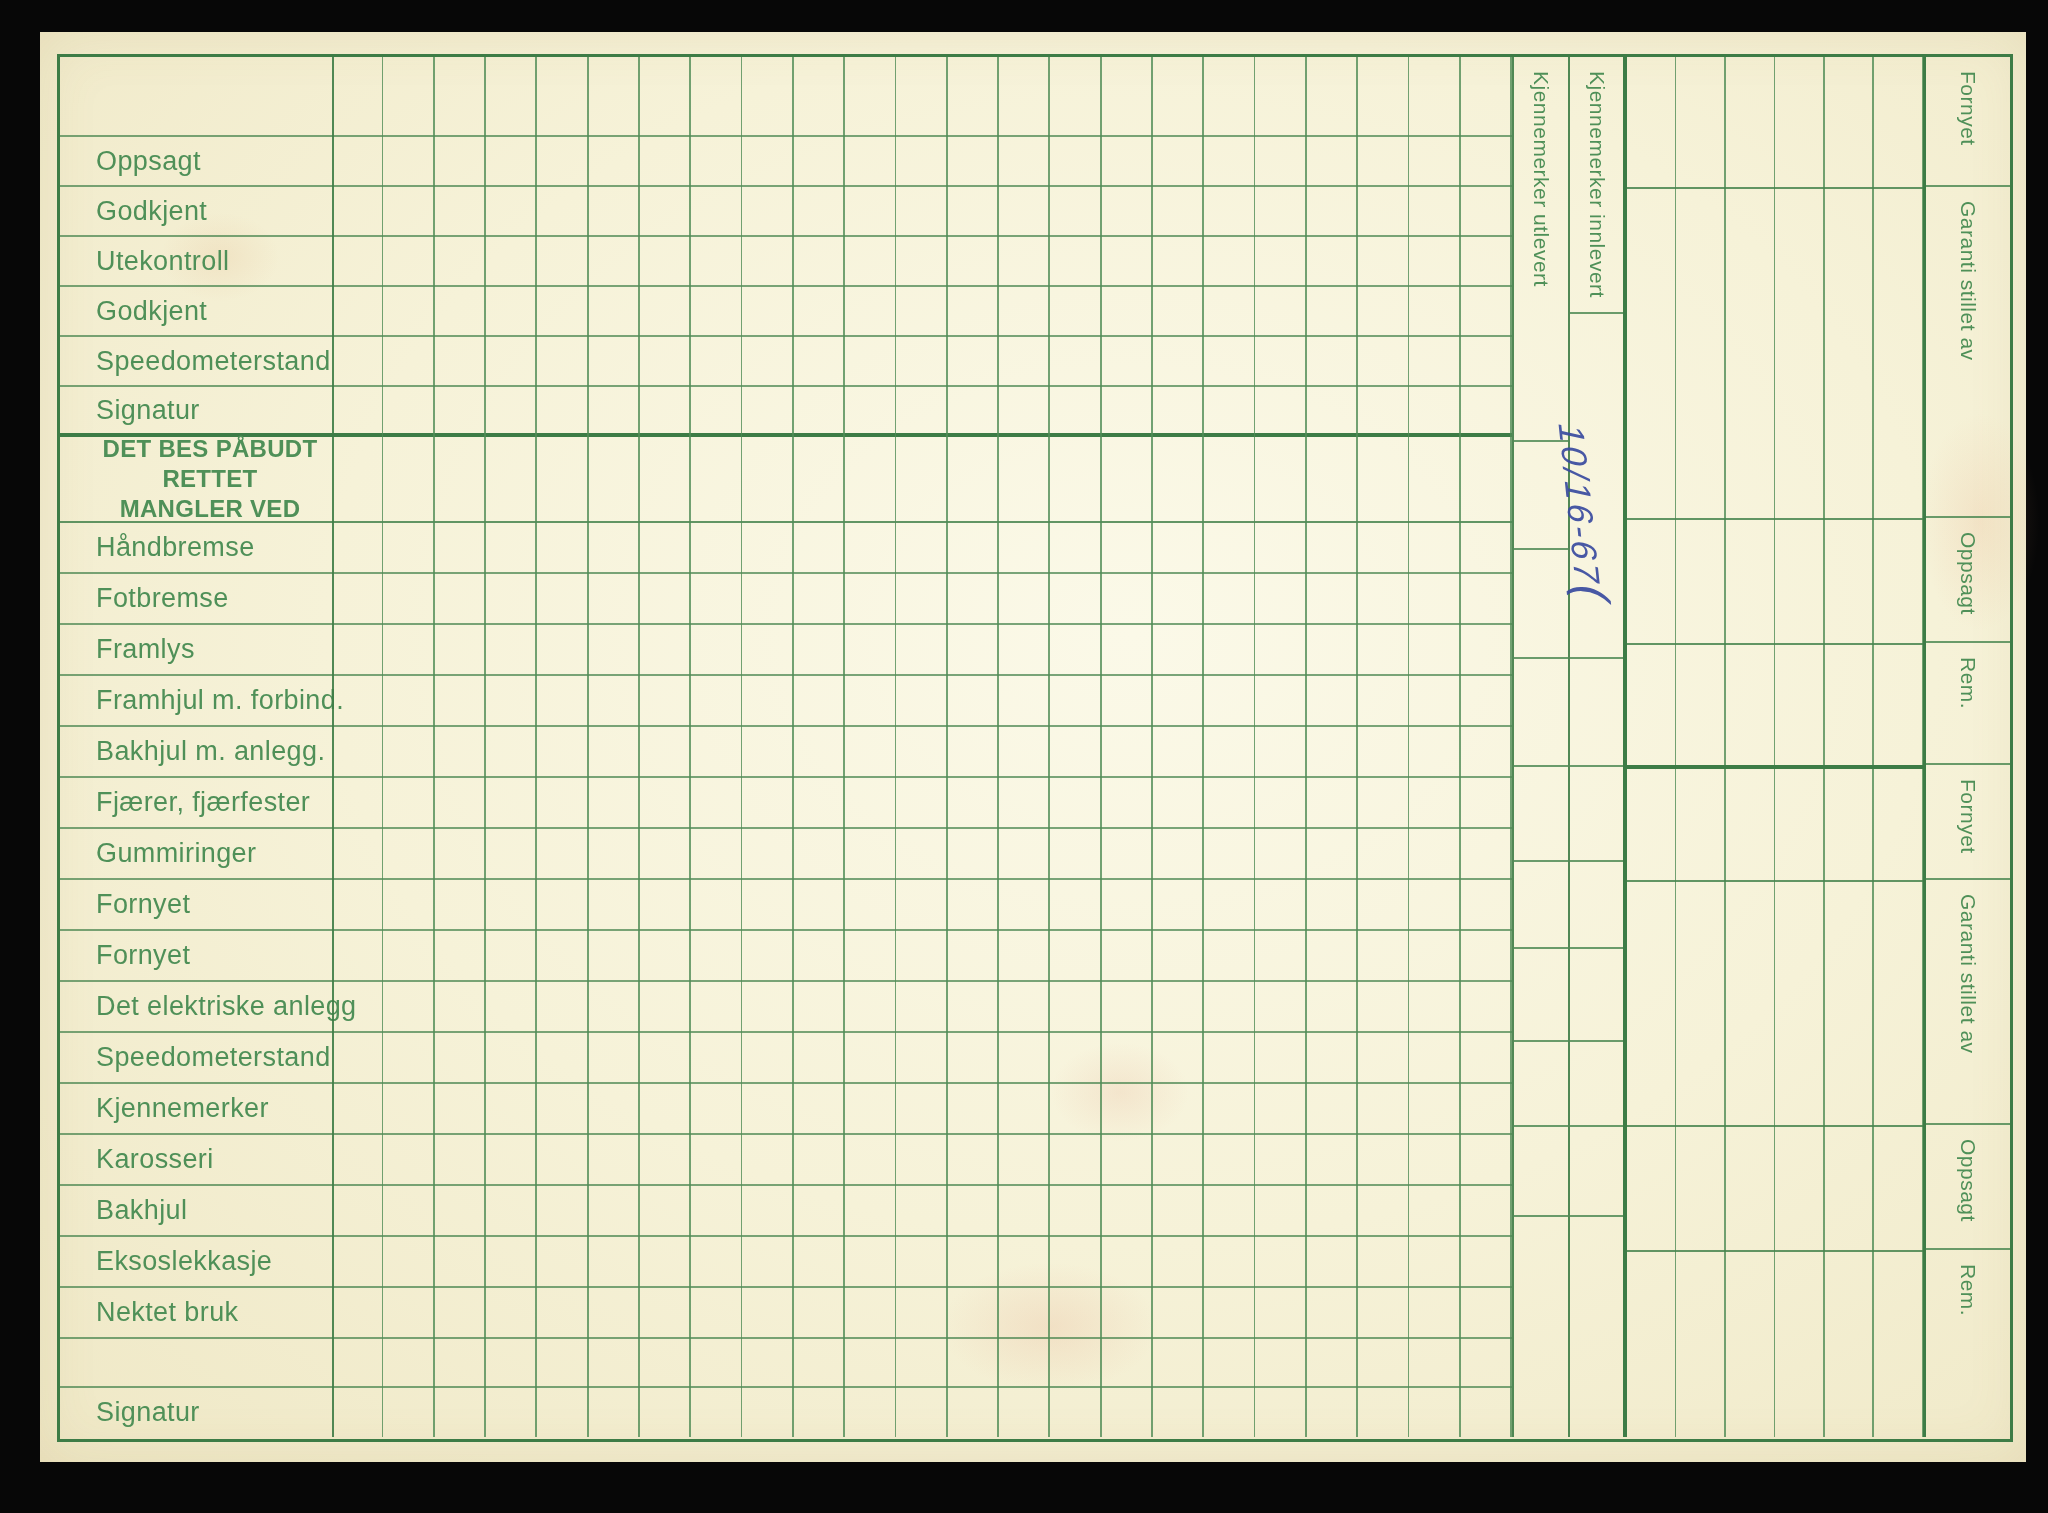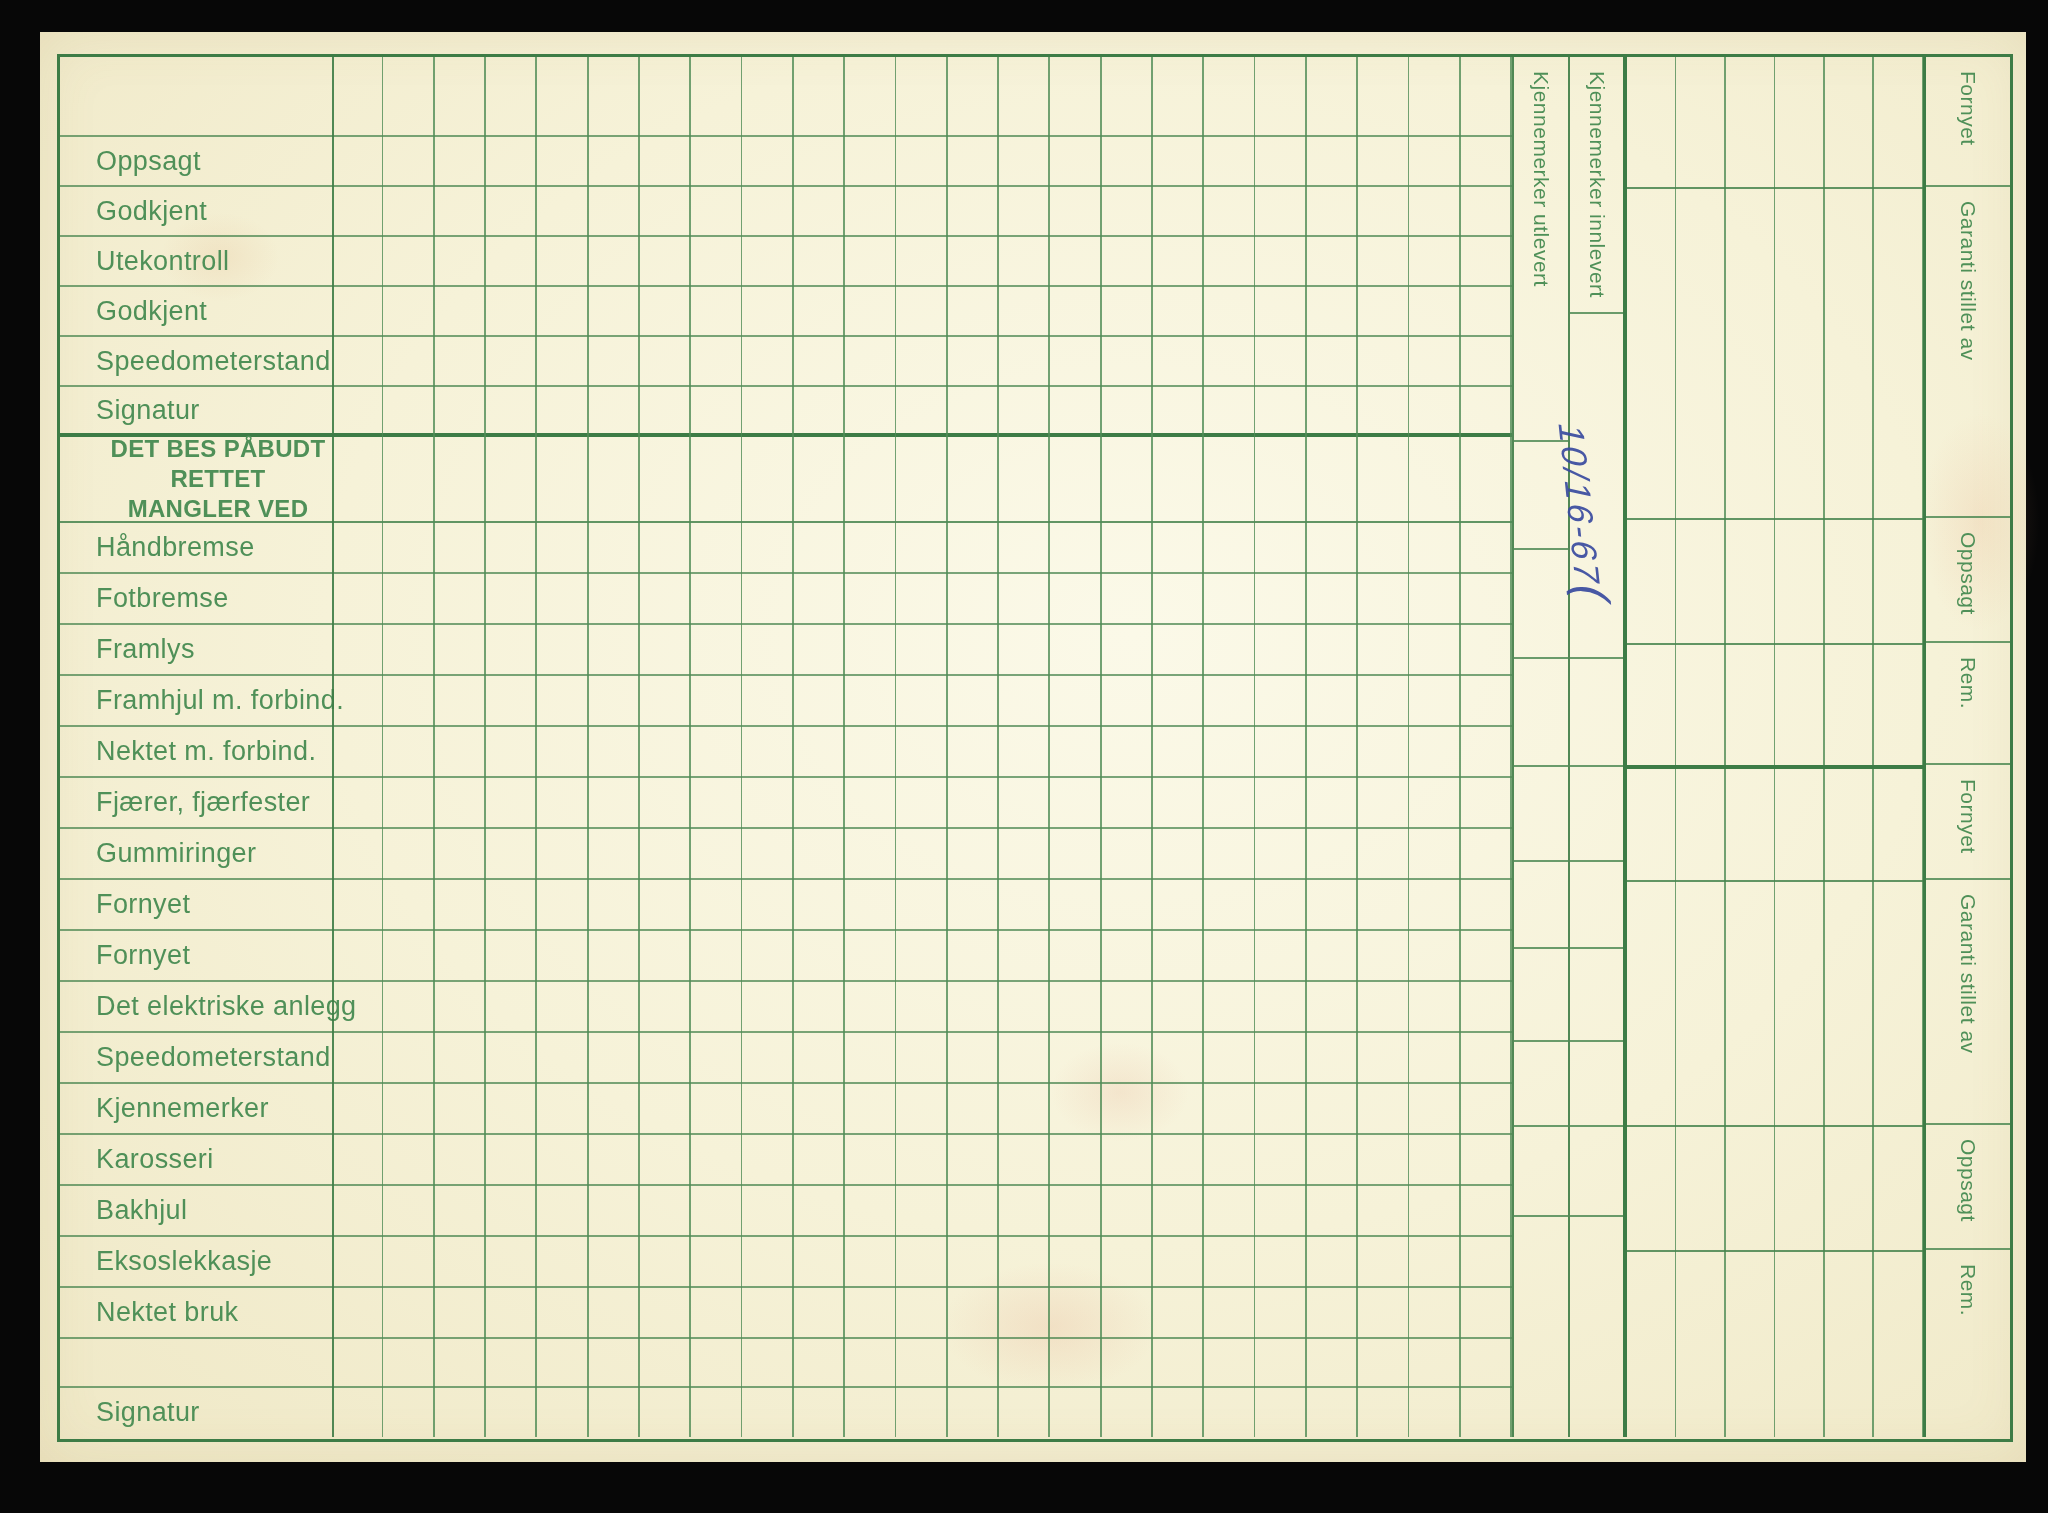--- a/index.html
+++ b/index.html
@@ -45,21 +45,21 @@
   .row.h51{height:51px;}
   .row.h49{height:49px;}
   .row.last{border-bottom:none;}
   .row.heavy{border-bottom:4px solid #3d7c46;}
   .lbl{
     color:#4f9058;font-size:27px;letter-spacing:0.4px;
     padding-left:36px;white-space:nowrap;font-weight:500;
   }
   .hdr{
     width:300px;text-align:center;color:#4f9058;font-weight:700;
-    font-size:24px;line-height:30px;letter-spacing:0.3px;padding-left:8px;
+    font-size:24px;line-height:30px;letter-spacing:0.3px;
   }
   
   .labelcol-border{position:absolute;left:272px;top:0;width:2px;height:1380px;background:rgba(62,124,70,0.9);}
   .grid-verticals{
     position:absolute;left:272px;top:0;width:1180px;height:1380px;
     background-image:repeating-linear-gradient(to right,
       transparent 0, transparent 49.5px,
       rgba(80,140,86,0.8) 49.5px, rgba(80,140,86,0.8) 51.3px);
   }
   
@@ -151,21 +151,21 @@
       <div class="row h51">
           <span class="lbl">Fotbremse</span>
         </div>
       <div class="row h51">
           <span class="lbl">Framlys</span>
         </div>
       <div class="row h51">
           <span class="lbl">Framhjul m. forbind.</span>
         </div>
       <div class="row h51">
-          <span class="lbl">Nektet m. forbind.</span>
+          <span class="lbl">Bakhjul m. anlegg.</span>
         </div>
       <div class="row h51">
           <span class="lbl">Fjærer, fjærfester</span>
         </div>
       <div class="row h51">
           <span class="lbl">Gummiringer</span>
         </div>
       <div class="row h51">
           <span class="lbl">Fornyet</span>
         </div>

